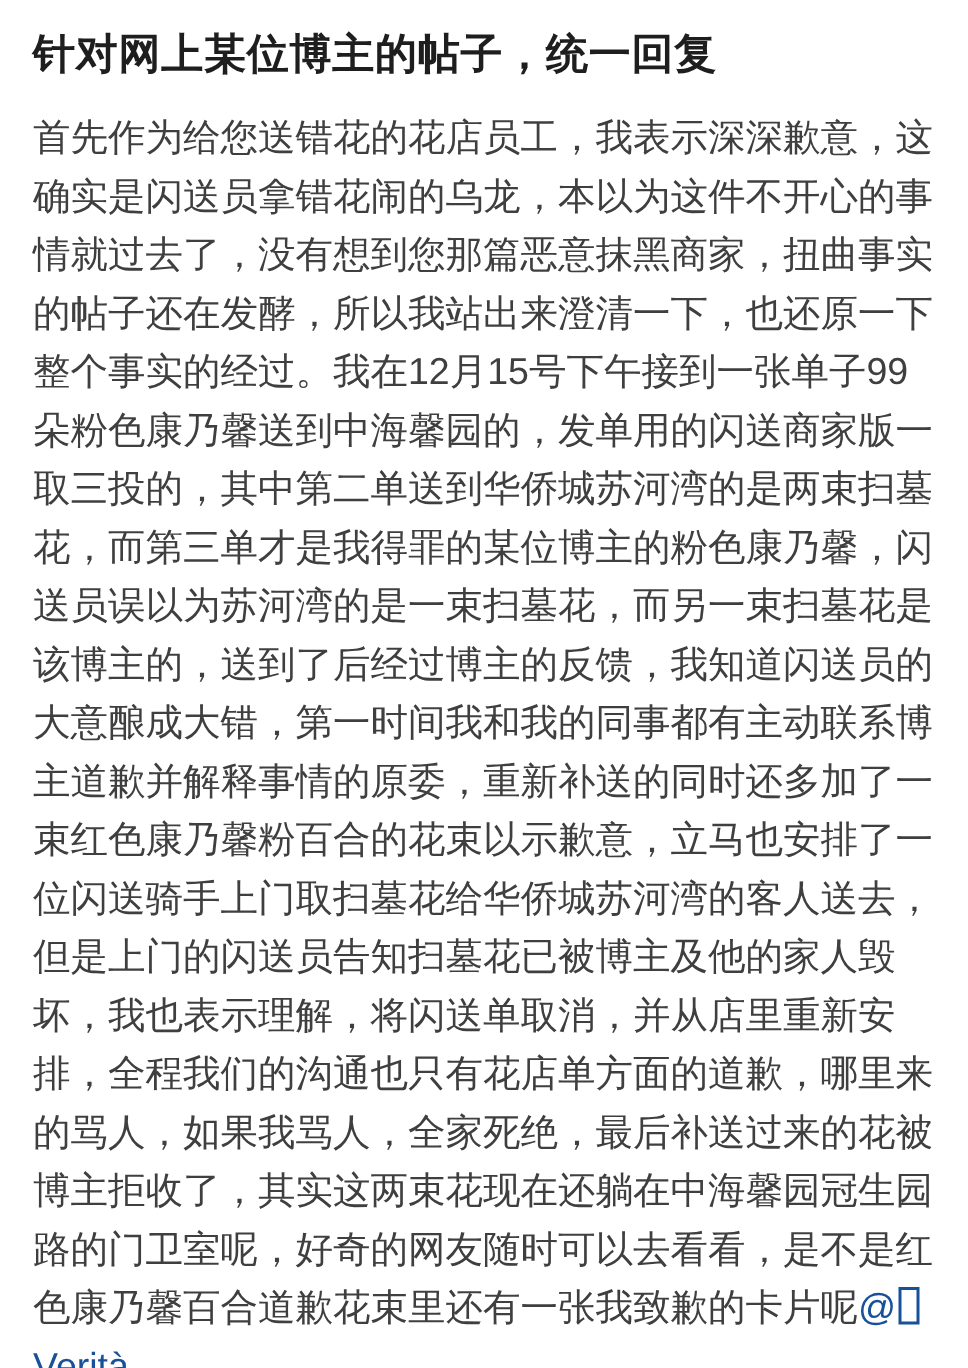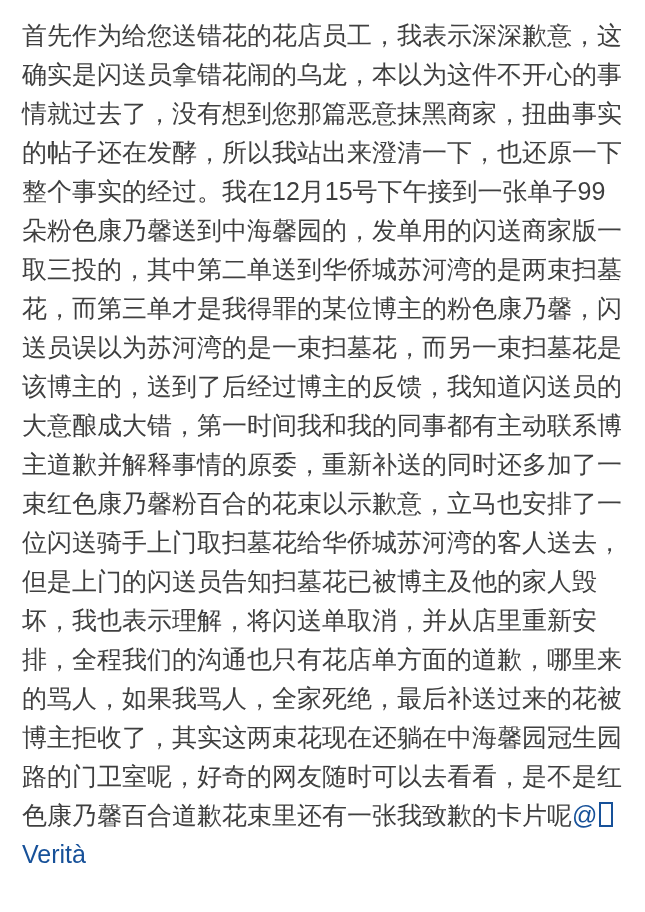--- a/index.html
+++ b/index.html
@@ -50,16 +50,17 @@
     border: 2px solid #175199;
     vertical-align: -3px;
     margin: 0 1px 0 2px;
   }
 </style>
 </head>
 <body>
 
 <div class="post">
 
+  <h1 class="post-title">针对网上某位博主的帖子，统一回复</h1>
 
   <p class="post-content"><span>首先作为给您送错花的花店员工，我表示深深歉意，这确实是闪送员拿错花闹的乌龙，本以为这件不开心的事情就过去了，没有想到您那篇恶意抹黑商家，扭曲事实的帖子还在发酵，所以我站出来澄清一下，也还原一下整个事实的经过。我在12月15号下午接到一张单子99朵粉色康乃馨送到中海馨园的，发单用的闪送商家版一取三投的，其中第二单送到华侨城苏河湾的是两束扫墓花，而第三单才是我得罪的某位博主的粉色康乃馨，闪送员误以为苏河湾的是一束扫墓花，而另一束扫墓花是该博主的，送到了后经过博主的反馈，我知道闪送员的大意酿成大错，第一时间我和我的同事都有主动联系博主道歉并解释事情的原委，重新补送的同时还多加了一束红色康乃馨粉百合的花束以示歉意，立马也安排了一位闪送骑手上门取扫墓花给华侨城苏河湾的客人送去，但是上门的闪送员告知扫墓花已被博主及他的家人毁坏，我也表示理解，将闪送单取消，并从店里重新安排，全程我们的沟通也只有花店单方面的道歉，哪里来的骂人，如果我骂人，全家死绝，最后补送过来的花被博主拒收了，其实这两束花现在还躺在中海馨园冠生园路的门卫室呢，好奇的网友随时可以去看看，是不是红色康乃馨百合道歉花束里还有一张我致歉的卡片呢</span><a class="mention-link"><span>@</span><span class="tofu-box"></span><span>Verità</span></a></p>
 
 </div>
 
 </body></html>

